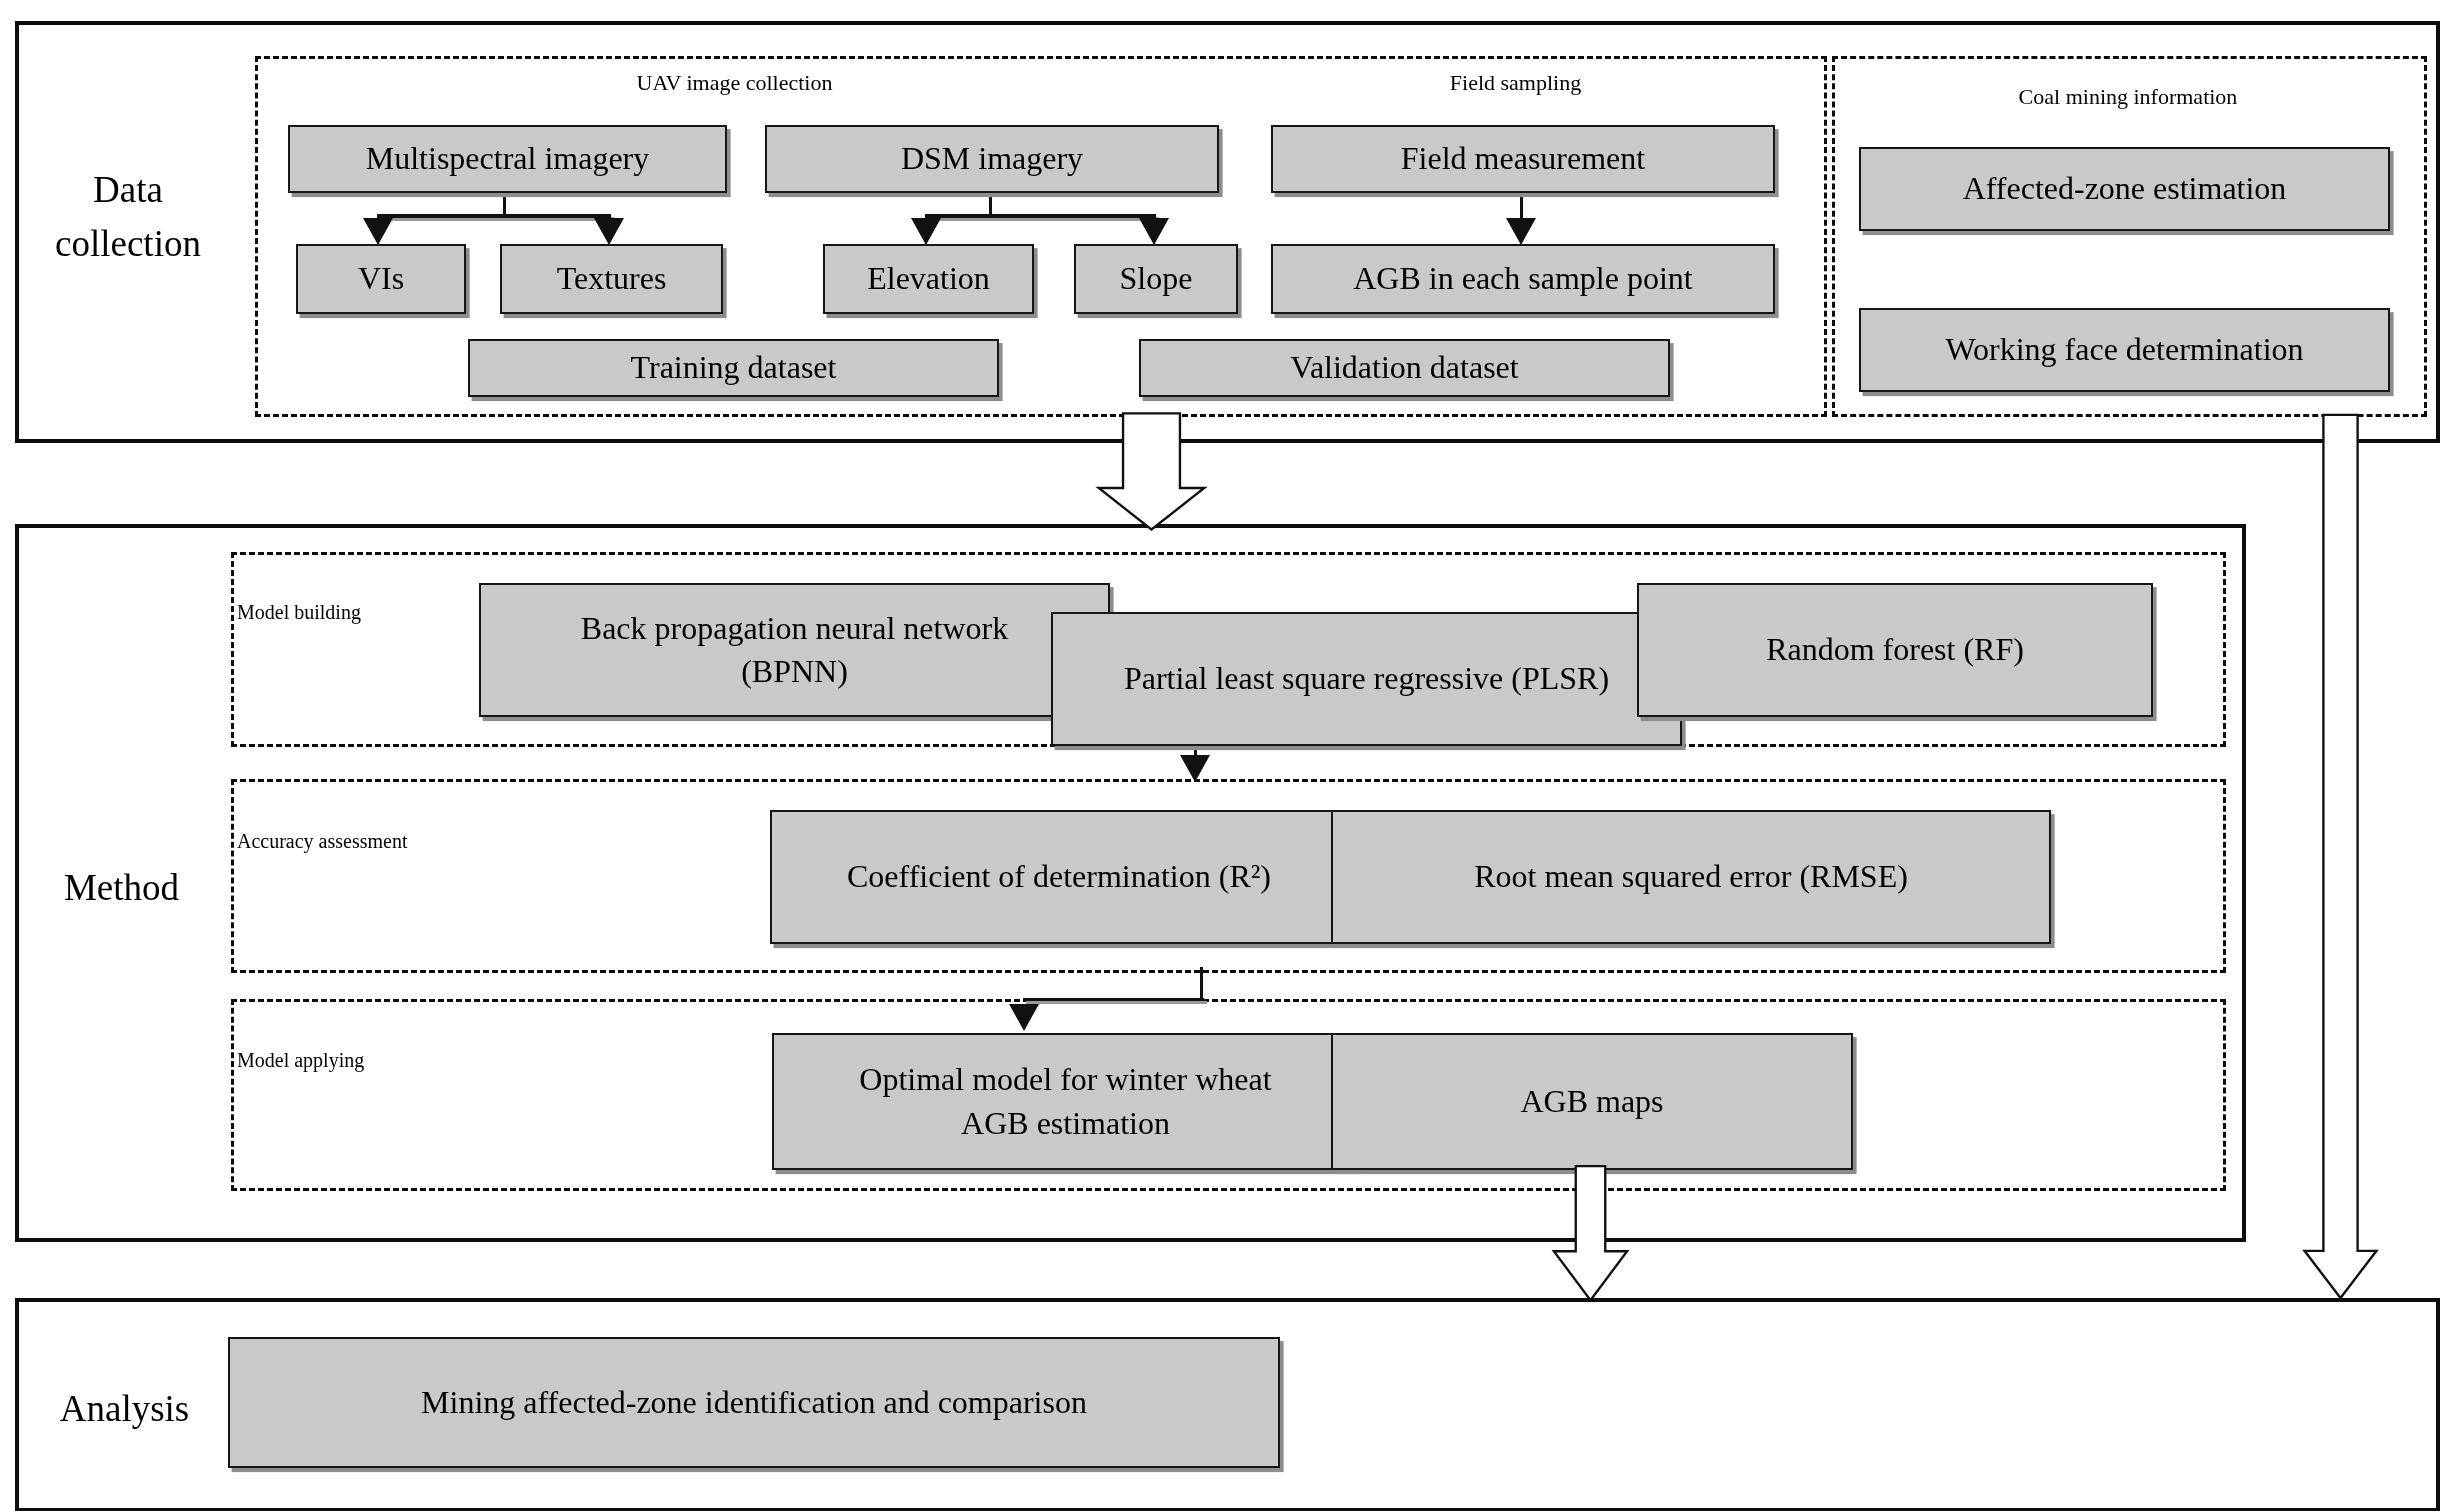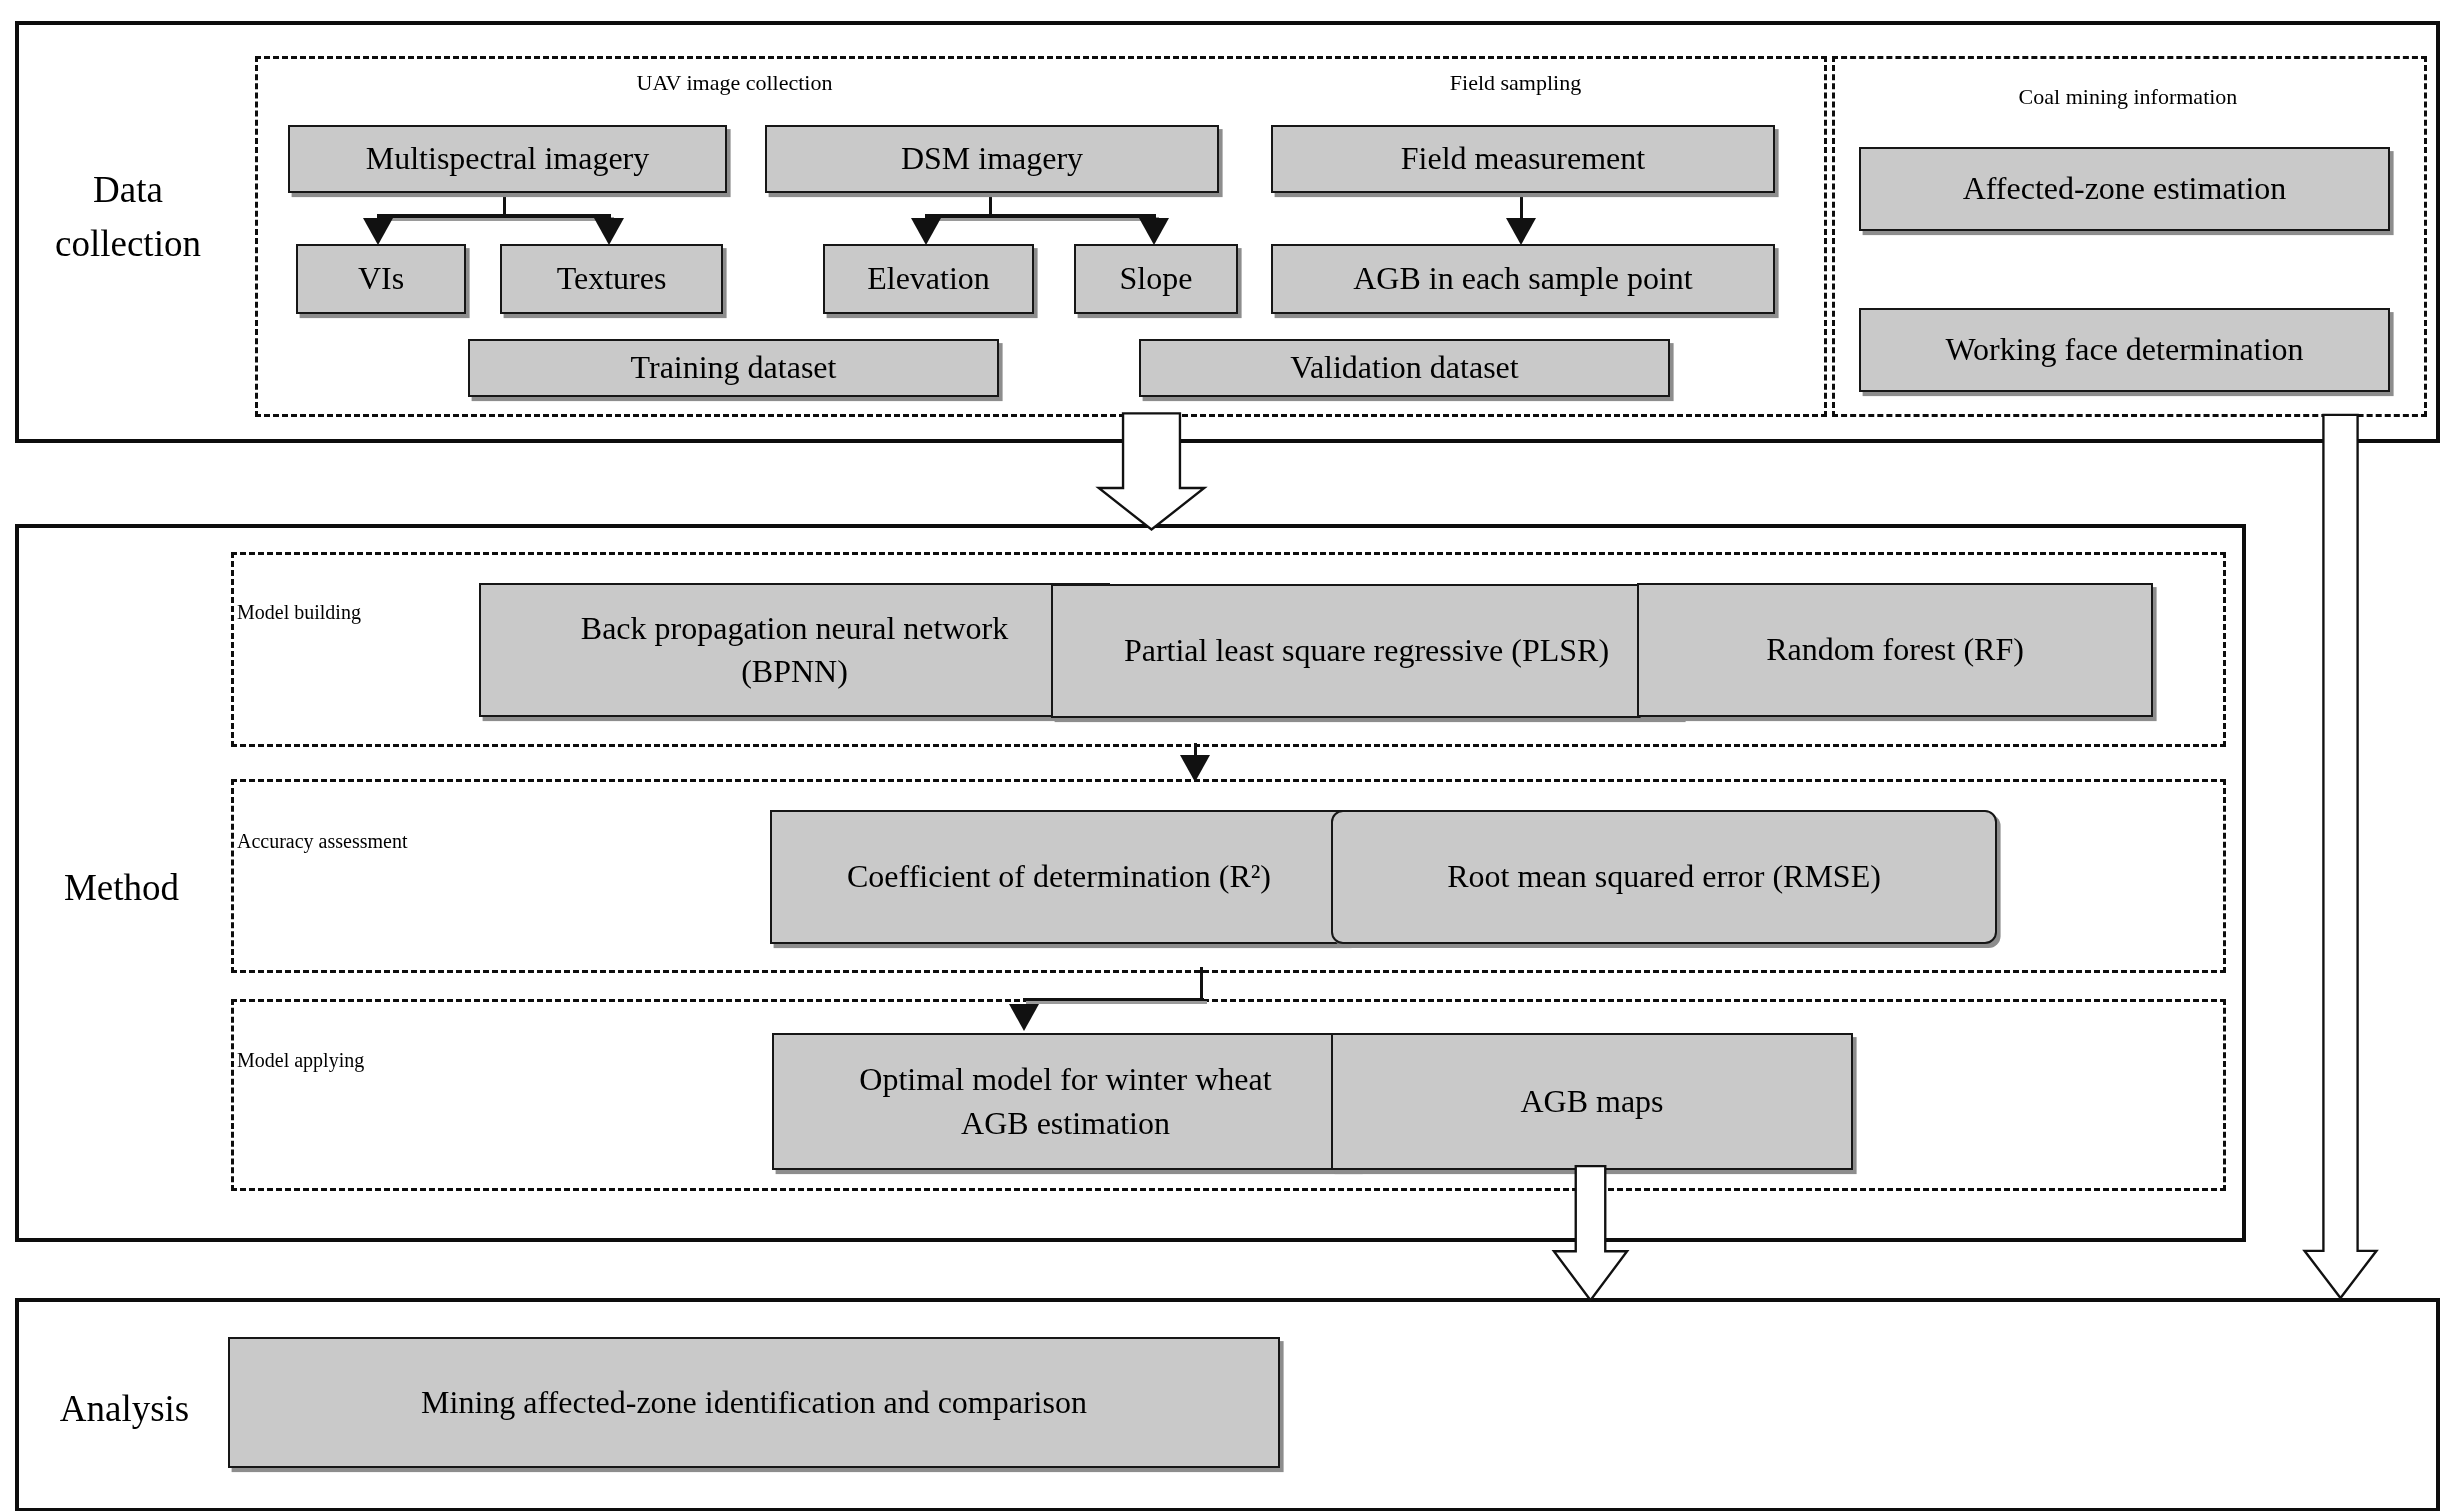--- a/index.html
+++ b/index.html
@@ -18,21 +18,21 @@
   .glabel{position:absolute;font-size:22px;text-align:center;z-index:3;}
   .rlabel{position:absolute;font-size:20px;line-height:1.7;text-align:left;z-index:3;}
   .line{position:absolute;background:#111;z-index:3;}
   .gline{position:absolute;background:#7e7e7e;z-index:3;}
   .tri-down{position:absolute;width:0;height:0;border-left:15.4px solid transparent;
     border-right:15.4px solid transparent;border-top:27px solid #111;z-index:3;}
   .tri-right{position:absolute;width:0;height:0;border-top:16.6px solid transparent;
     border-bottom:16.6px solid transparent;border-left:27px solid #111;z-index:3;}
   .hollow{position:absolute;z-index:5;}
   .pad-n{padding:0 56px;}
-  .pad-r{padding:0 72px;border-radius:12px;}
+  .pad-r{padding:0 99px;}
 </style>
 </head>
 <body>
 
 <div class="canvas">
 
   <div class="srect" style="left:15px;top:21px;width:2417px;height:414px"></div>
   <div class="srect" style="left:15px;top:524px;width:2223px;height:710px"></div>
   <div class="srect" style="left:15px;top:1298px;width:2417px;height:206px"></div>
 
@@ -77,21 +77,21 @@
   <div class="tri-down" style="left:1139px;top:218px"></div>
 
   <div class="line" style="left:1520px;top:191px;width:3px;height:31px"></div>
   <div class="tri-down" style="left:1506px;top:218px"></div>
 
   <div class="rlabel" style="left:237px;top:595px;width:237px">Model building</div>
   <div class="rlabel" style="left:237px;top:824px;width:237px">Accuracy assessment</div>
   <div class="rlabel" style="left:237px;top:1043px;width:237px">Model applying</div>
 
   <div class="box pad-n" style="left:479px;top:583px;width:515px;height:130px">Back propagation neural network (BPNN)</div>
-  <div class="box pad-n" style="left:1051px;top:584px;width:515px;height:130px">Partial least square regressive (PLSR)</div>
+  <div class="box pad-n" style="left:1051px;top:612px;width:515px;height:130px">Partial least square regressive (PLSR)</div>
   <div class="box" style="left:1637px;top:583px;width:512px;height:130px">Random forest (RF)</div>
 
   <div class="box pad-n" style="left:770px;top:810px;width:462px;height:130px">Coefficient of determination (R²)</div>
   <div class="box pad-r" style="left:1331px;top:810px;width:518px;height:130px">Root mean squared error (RMSE)</div>
 
   <div class="box pad-n" style="left:772px;top:1033px;width:471px;height:133px">Optimal model for winter wheat AGB estimation</div>
   <div class="box" style="left:1331px;top:1033px;width:518px;height:133px">AGB maps</div>
 
   <div class="line" style="left:1194px;top:743px;width:3px;height:14px"></div>
   <div class="tri-down" style="left:1180px;top:755px"></div>

